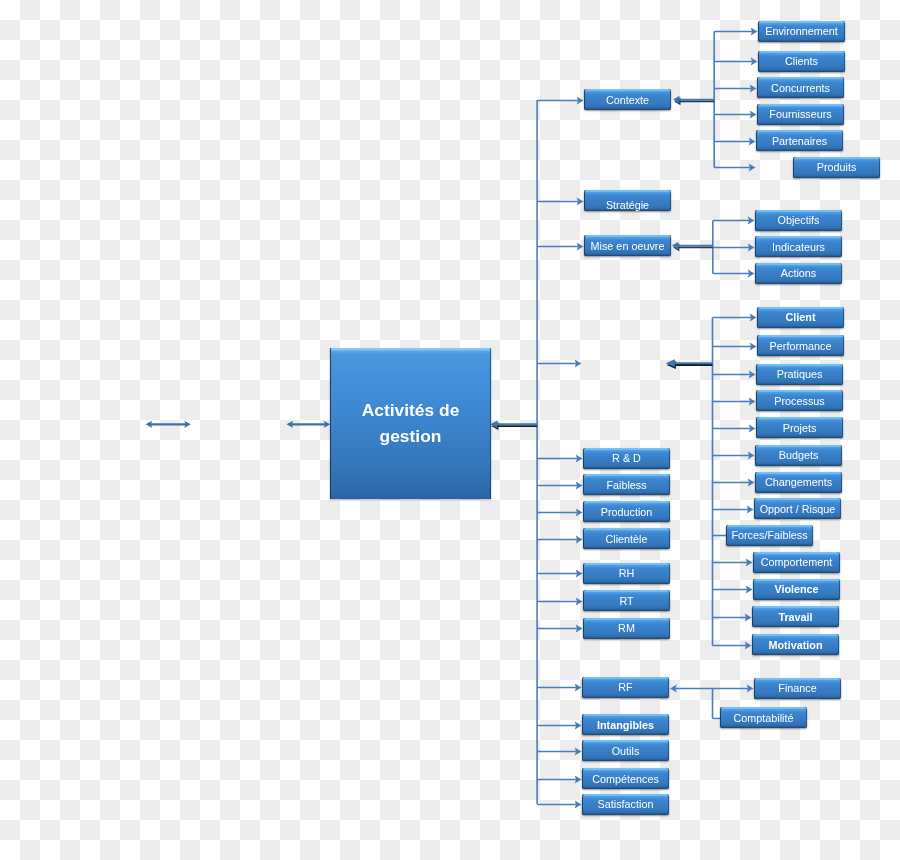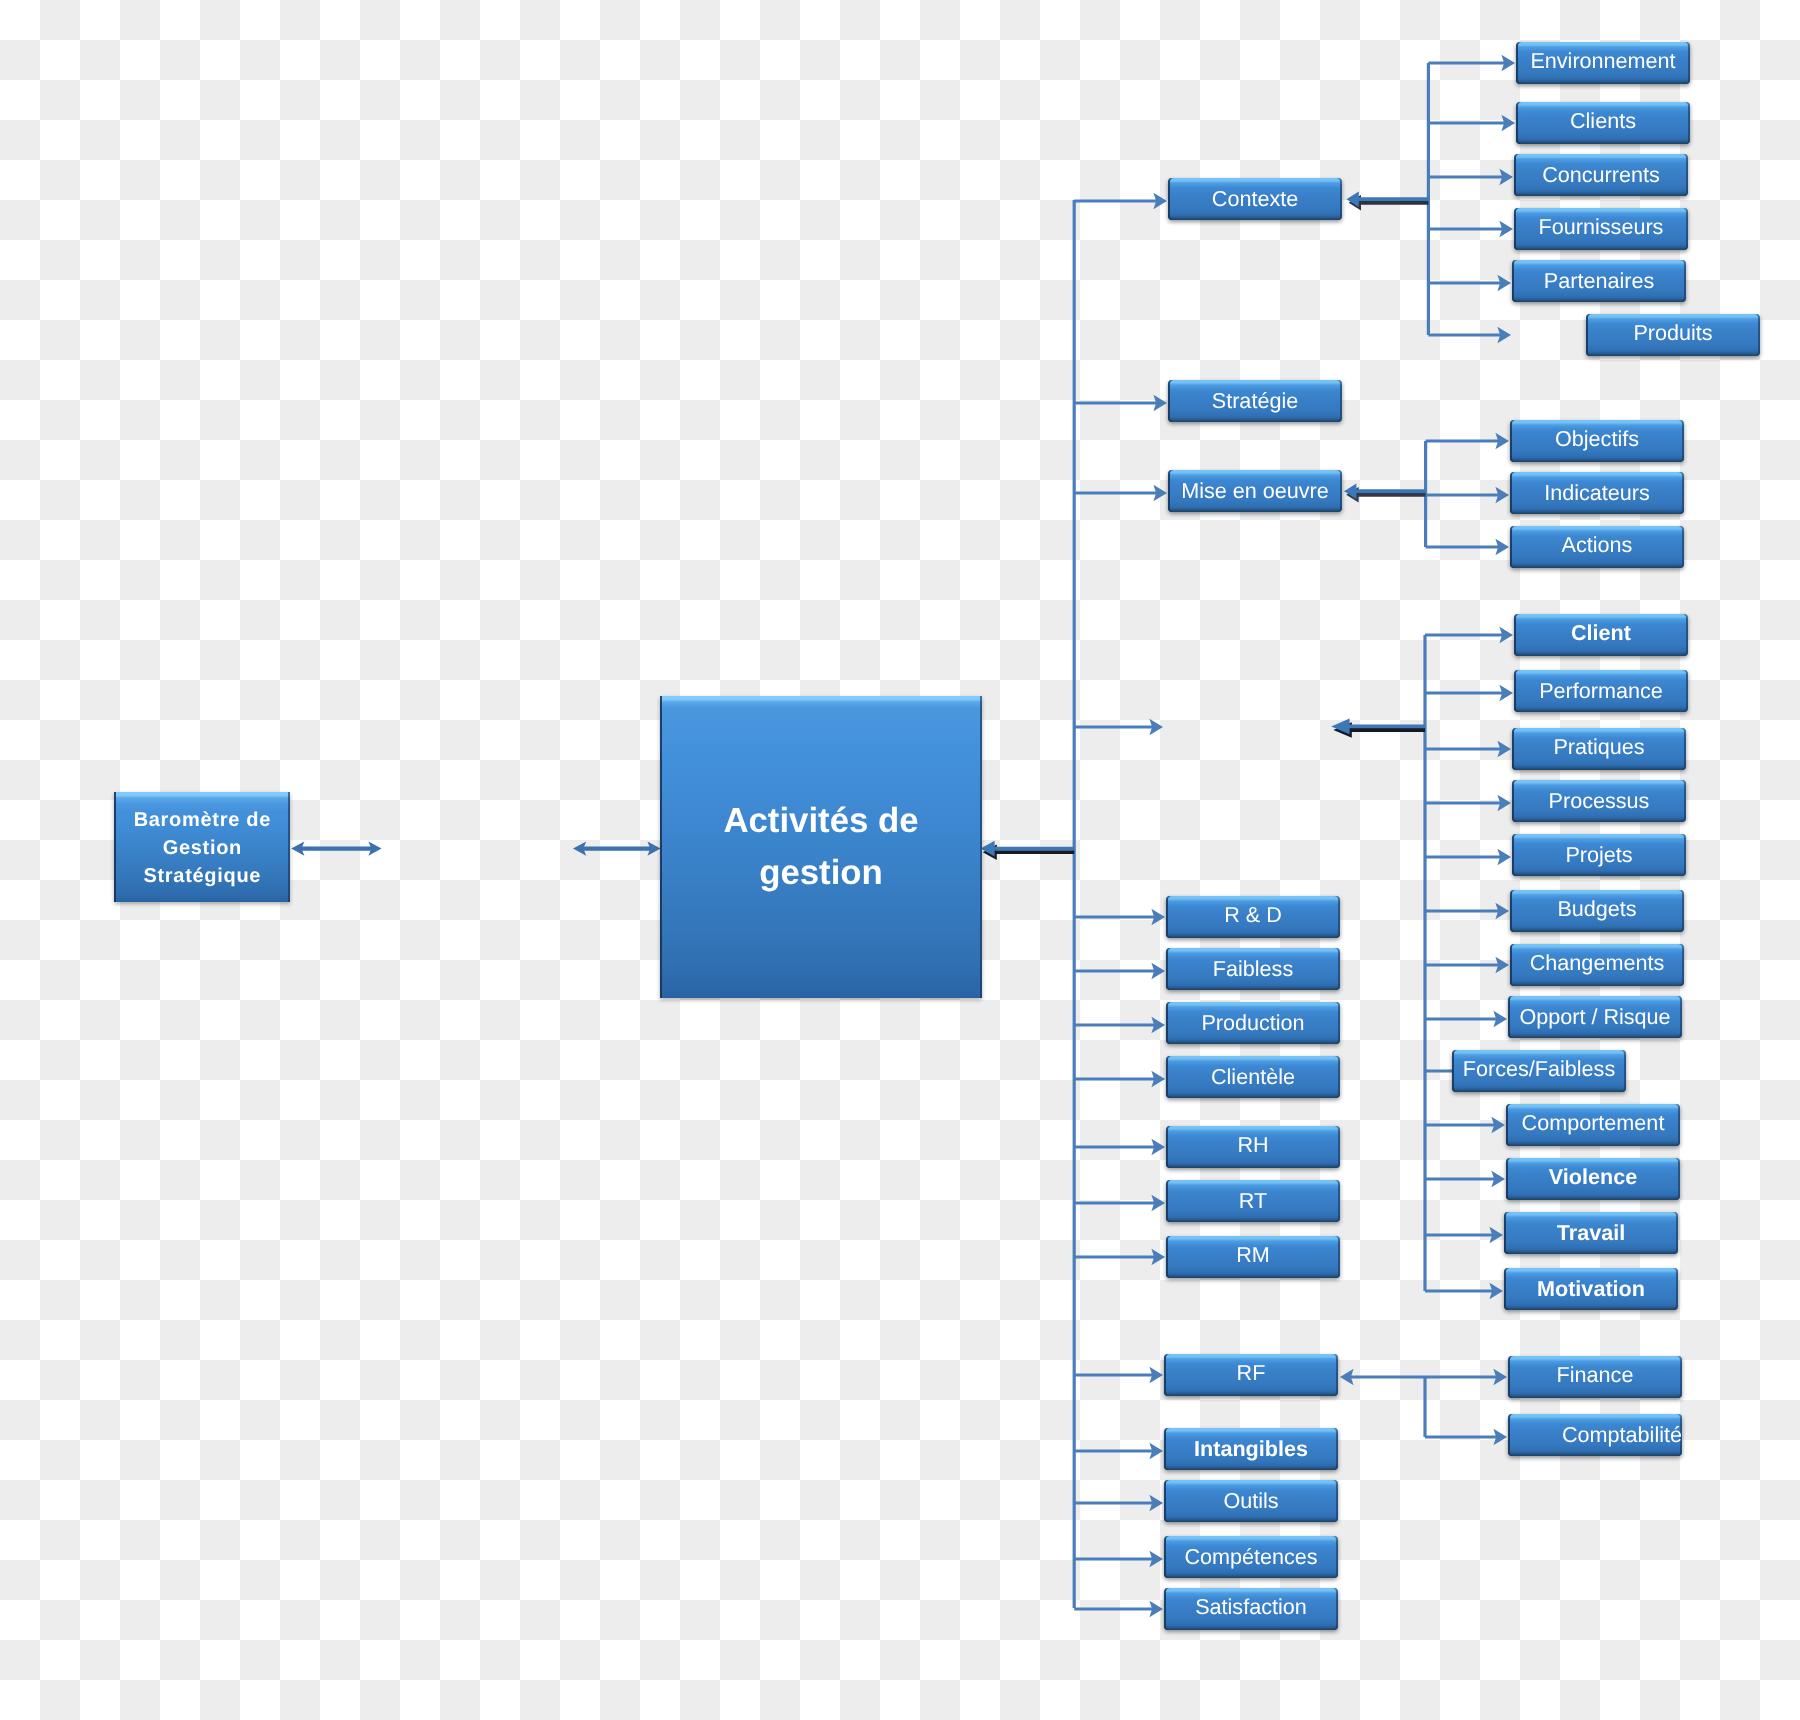--- a/index.html
+++ b/index.html
@@ -163,39 +163,32 @@
       <polygon points="666.7,365 675.9000000000001,361.1 675.9000000000001,368.9" fill="#171a22"></polygon>
       <path d="M 712.5 363.2 L 671.12 363.2" fill="none" stroke="#3a78b8" stroke-width="1.9" stroke-linecap="butt"></path>
       <polygon points="665.6,363.2 674.8000000000001,359.3 674.8000000000001,367.09999999999997" fill="#3a78b8"></polygon>
       <path d="M 148.9 424.3 L 187.5 424.3" fill="none" stroke="#3b71ae" stroke-width="2.2" stroke-linecap="butt"></path>
       <polygon points="190.8,424.3 184.20000000000002,420.7 185.65200000000002,424.3 184.20000000000002,427.90000000000003" fill="#3b71ae"></polygon>
       <polygon points="145.6,424.3 152.2,420.7 150.748,424.3 152.2,427.90000000000003" fill="#3b71ae"></polygon>
       <path d="M 289.8 424.3 L 327 424.3" fill="none" stroke="#3b71ae" stroke-width="2.2" stroke-linecap="butt"></path>
       <polygon points="330.3,424.3 323.7,420.7 325.152,424.3 323.7,427.90000000000003" fill="#3b71ae"></polygon>
       <polygon points="286.5,424.3 293.1,420.7 291.648,424.3 293.1,427.90000000000003" fill="#3b71ae"></polygon>
     </svg>
-<div class="box bold big" style="left: 57px; top: 396px; width: 88px; height: 55px; font-size: 10px; line-height: 14px; letter-spacing: 0.35px; text-indent: 0.35px; padding-top: 3px;">
-      <div>
-        <span class="lbl">Baromètre de</span>
-        <span class="lbl">Gestion</span>
-        <span class="lbl">Stratégique</span>
-      </div>
-    </div>
     <div class="box bold big" style="left: 330px; top: 348px; width: 161px; height: 151px; font-size: 17.4px; line-height: 25.6px;">
       <div>
         <span class="lbl">Activités de</span>
         <span class="lbl">gestion</span>
       </div>
     </div>
     <div class="box" style="left: 584px; top: 89.3px; width: 87px; height: 21px;">
       <div>
         <span class="lbl">Contexte</span>
       </div>
     </div>
-    <div class="box" style="left: 584px; top: 190px; width: 87px; height: 21px;">
+    <div class="box" style="left: 584px; top: 190px; width: 87px; height: 21px; align-items: flex-end;">
       <div>
         <span class="lbl">Stratégie</span>
       </div>
     </div>
     <div class="box" style="left: 584px; top: 235.3px; width: 87px; height: 21px;">
       <div>
         <span class="lbl">Mise en oeuvre</span>
       </div>
     </div>
     <div class="box" style="left: 583px; top: 447.5px; width: 87px; height: 21px;">
@@ -366,18 +359,18 @@
     <div class="box bold" style="left: 752px; top: 634.2px; width: 87px; height: 21px;">
       <div>
         <span class="lbl">Motivation</span>
       </div>
     </div>
     <div class="box" style="left: 754px; top: 677.5px; width: 87px; height: 21px;">
       <div>
         <span class="lbl">Finance</span>
       </div>
     </div>
-    <div class="box" style="left: 754px; top: 707px; width: 87px; height: 21px; justify-content: flex-end;">
+    <div class="box" style="left: 720px; top: 707px; width: 87px; height: 21px;">
       <div>
         <span class="lbl">Comptabilité</span>
       </div>
     </div>
   </div>
 
 </body></html>

